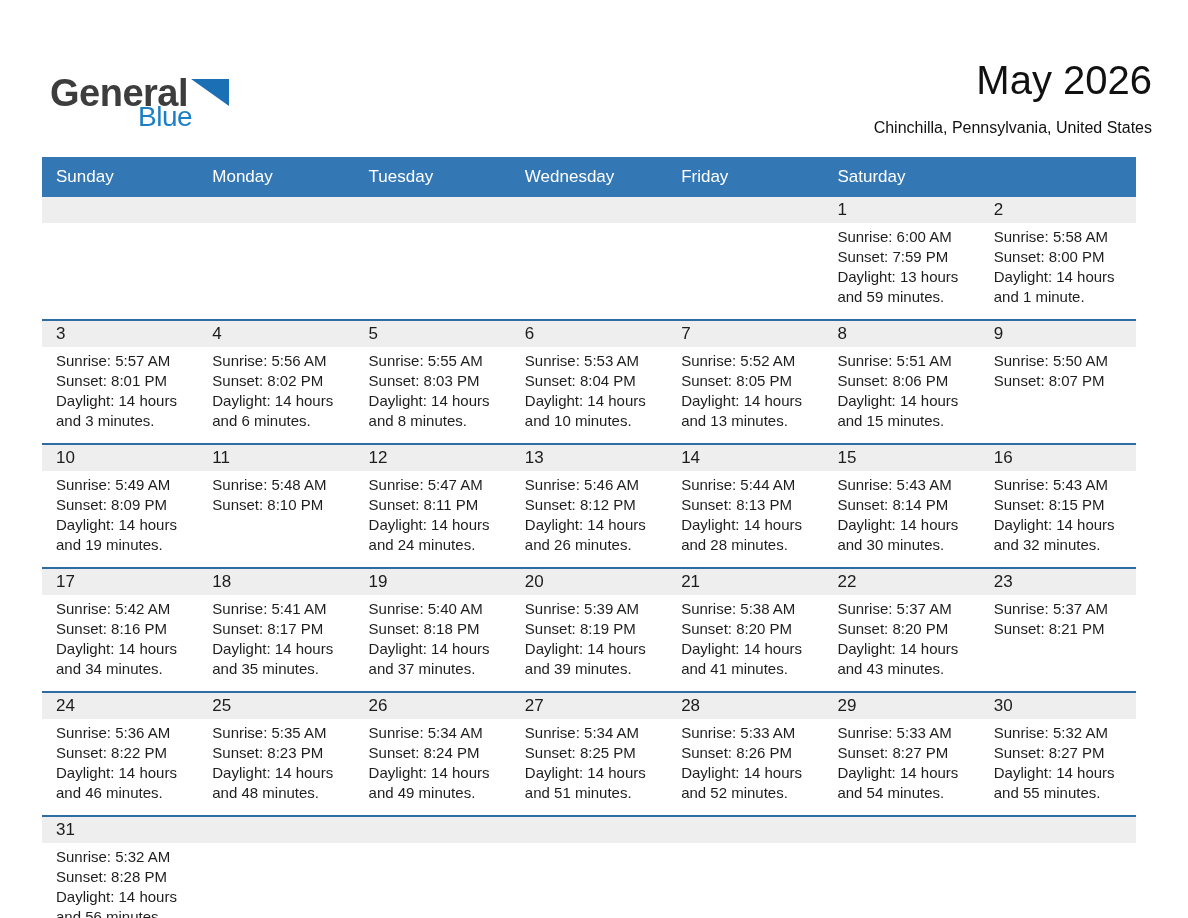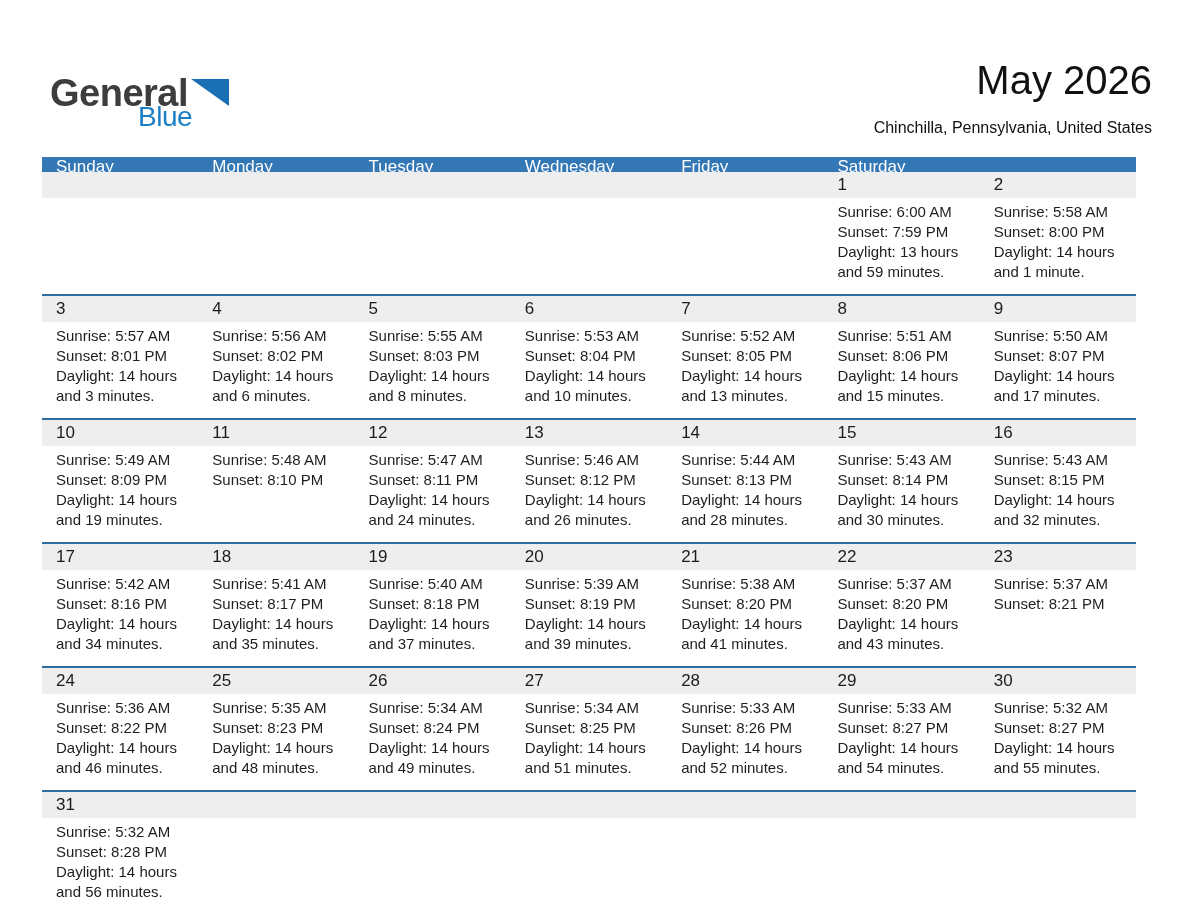--- a/index.html
+++ b/index.html
@@ -33,21 +33,21 @@
 
   
   .titles { position: absolute; top: 58px; right: 36px; text-align: right; color: #111; }
   .month-title { font-size: 40px; line-height: 44px; }
   .location { font-size: 16px; line-height: 28px; margin-top: 12px; }
 
   
   .calendar { position: absolute; left: 42px; top: 157px; width: 1094px; }
   .weekdays {
     display: grid; grid-template-columns: repeat(7, 1fr);
-    background: var(--header-bar); height: 15px;
+    background: var(--header-bar); height: 40px;
   }
   .weekday {
     color: var(--header-text); font-size: 17px;
     display: flex; align-items: center; padding-left: 14px;
   }
   .week { display: grid; grid-template-columns: repeat(7, 1fr); min-height: 109px; border-top: 2px solid var(--row-divider); }
   .week.first { border-top: none; }
   .cell { overflow: hidden; }
   .num-band {
     background: var(--day-band); height: 26px;
@@ -163,21 +163,20 @@
               <div class="line">Sunrise: 5:51 AM</div>
               <div class="line">Sunset: 8:06 PM</div>
               <div class="line">Daylight: 14 hours and 15 minutes.</div>
             </div>
           </div>
           <div class="cell">
             <div class="num-band">9</div>
             <div class="details">
               <div class="line">Sunrise: 5:50 AM</div>
               <div class="line">Sunset: 8:07 PM</div>
-              <div class="line">Daylight: 14 hours and 17 minutes.</div>
             </div>
           </div>
         </div>
         <div class="week">
           <div class="cell">
             <div class="num-band">10</div>
             <div class="details">
               <div class="line">Sunrise: 5:49 AM</div>
               <div class="line">Sunset: 8:09 PM</div>
               <div class="line">Daylight: 14 hours and 19 minutes.</div>

